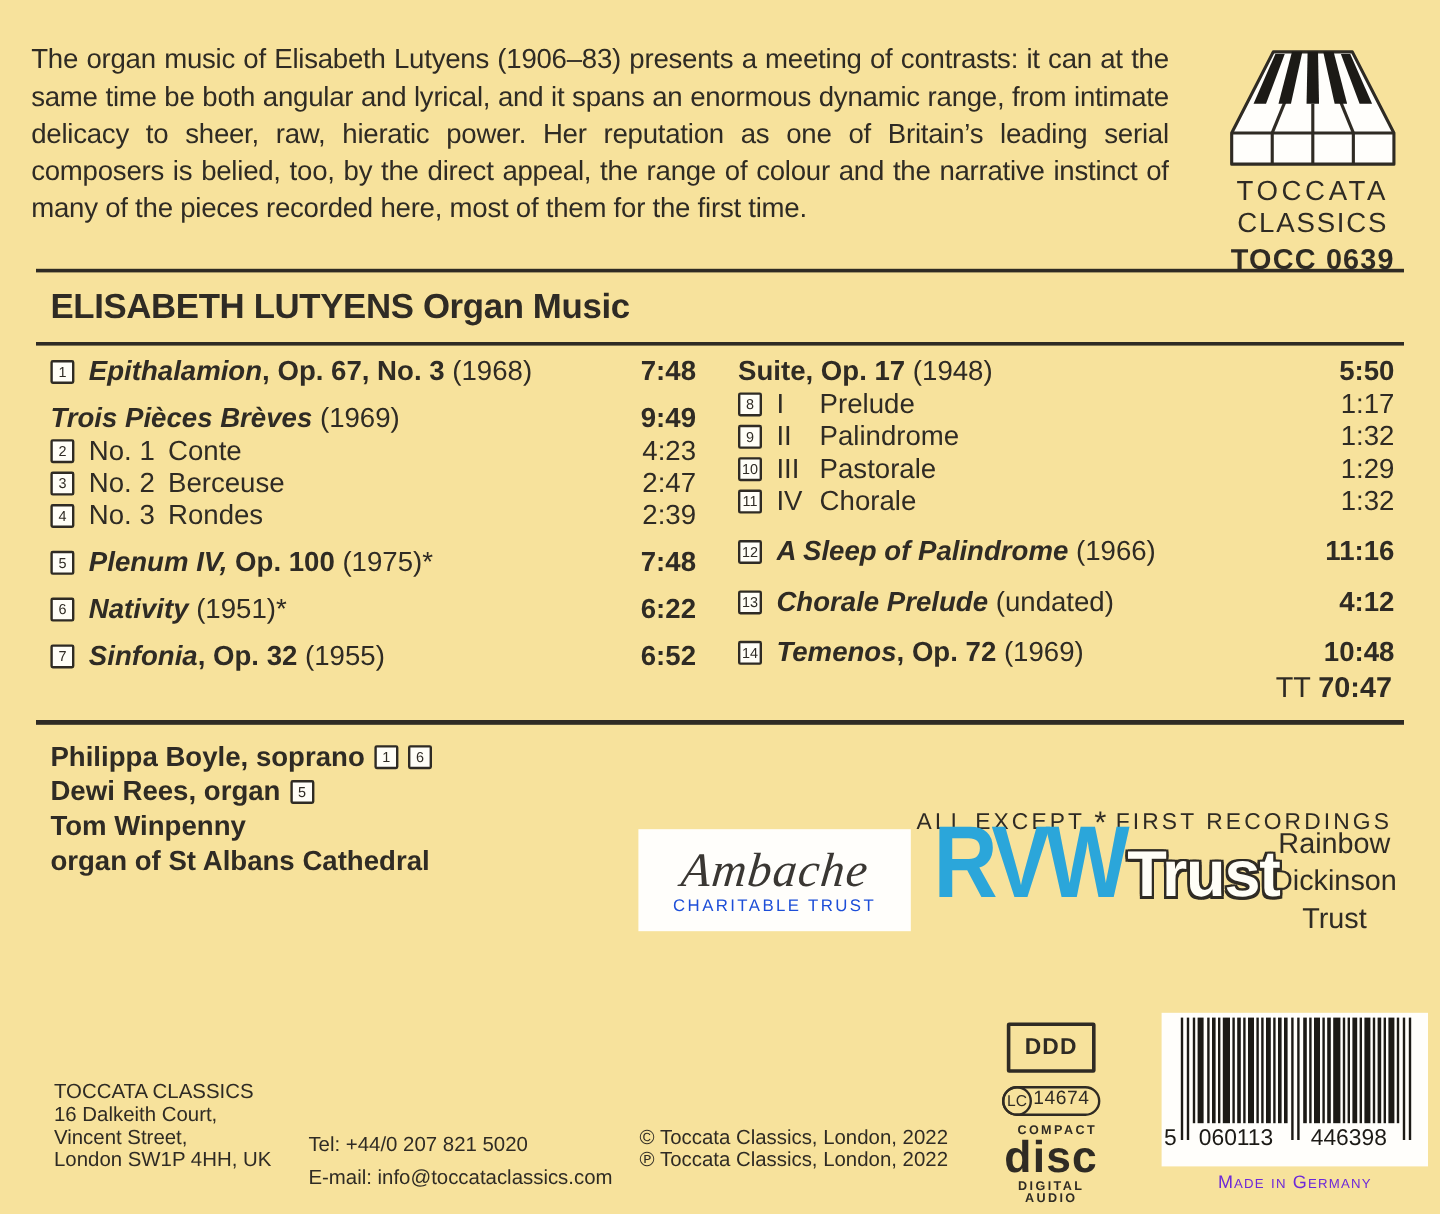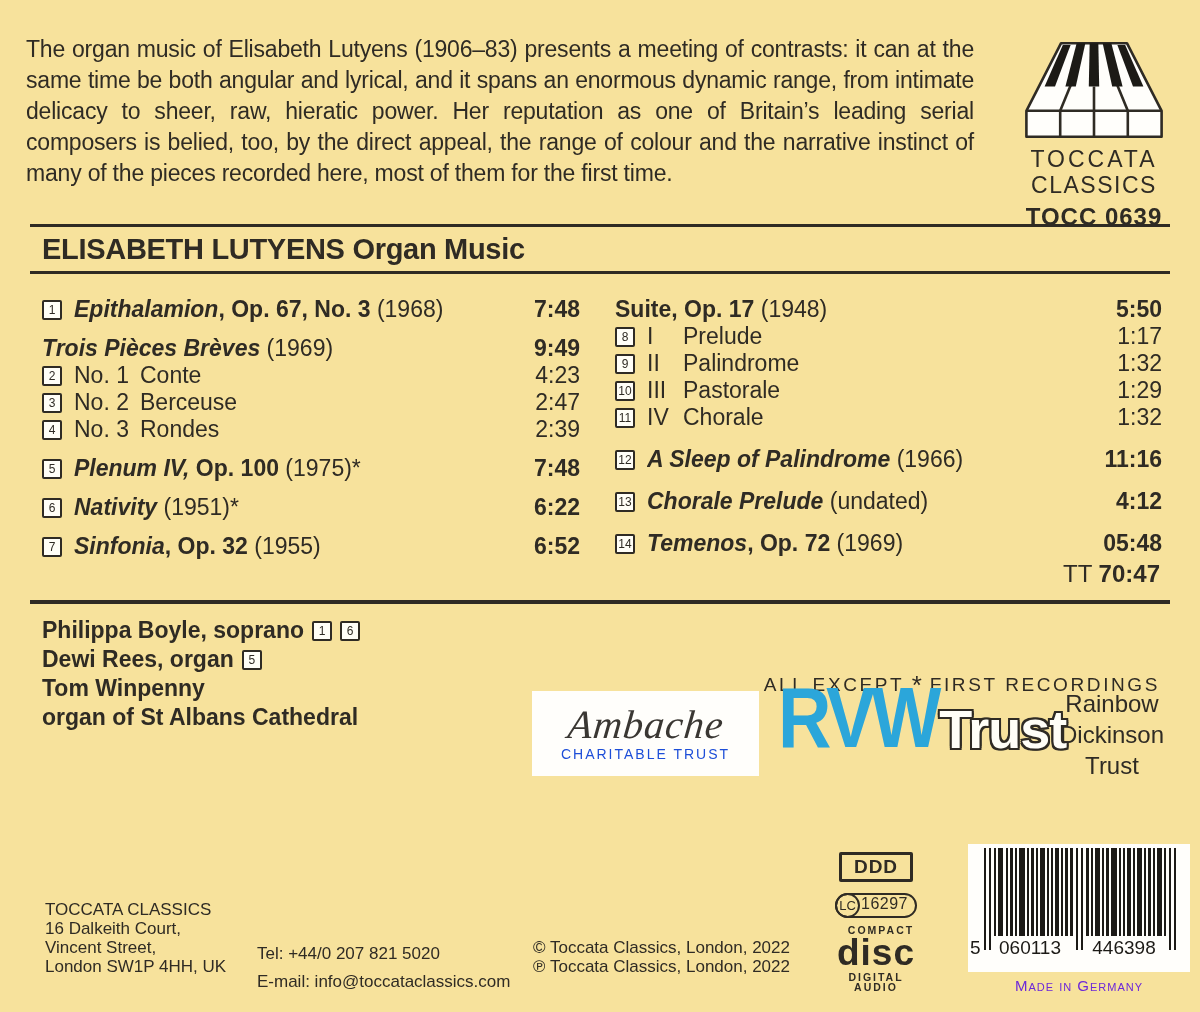--- a/index.html
+++ b/index.html
@@ -15,21 +15,21 @@
     font-size:23px; line-height:31px; text-align:justify; letter-spacing:-0.2px;
   }
   
   .brand { position:absolute; left:1002px; top:38px; width:184px; text-align:center; }
   .brand svg { display:block; margin:0 auto; }
   .brand-name { font-size:23px; letter-spacing:3px; line-height:26px; margin-top:4px; }
   .brand-name2 { font-size:23px; letter-spacing:1.5px; line-height:26px; }
   .brand-cat { font-size:24px; font-weight:bold; letter-spacing:1px; margin-top:5px; }
   
   .title-bar {
-    position:absolute; left:30px; right:30px; top:224px; height:50px;
+    position:absolute; left:30px; right:30px; top:224px; height:64px;
     border-top:3px solid #2f2b24; border-bottom:3px solid #2f2b24;
     display:flex; align-items:center; padding-left:12px;
   }
   .title-bar h1 { font-size:29px; font-weight:bold; letter-spacing:-0.3px; }
   
   .track-col { position:absolute; top:296px; }
   #col-left  { left:42px;  width:538px; }
   #col-right { left:615px; width:547px; }
   .track-row { display:flex; align-items:baseline; font-size:23px; line-height:27px; }
   .track-row.gap { margin-top:12px; }
@@ -83,21 +83,21 @@
     text-shadow:-2px -2px 0 #2f2b24, 2px -2px 0 #2f2b24, -2px 2px 0 #2f2b24, 2px 2px 0 #2f2b24,
                 -2px 0 0 #2f2b24, 2px 0 0 #2f2b24, 0 -2px 0 #2f2b24, 0 2px 0 #2f2b24;
   }
   .rainbow { position:absolute; left:1036px; top:688px; width:152px; text-align:center; font-size:24px; line-height:31px; }
   
   .address { position:absolute; left:45px; top:900px; font-size:17px; line-height:19px; }
   .contact { position:absolute; left:257px; top:940px; font-size:17px; line-height:28px; }
   .copyright { position:absolute; left:533px; top:938px; font-size:17px; line-height:19px; }
   .tech { position:absolute; left:826px; top:852px; width:100px; display:flex; flex-direction:column; align-items:center; }
   .ddd-box {
-    border:3px solid #2f2b24; border-radius:2px; padding:0 12px; height:30px;
+    border:3px solid #2f2b24; border-radius:2px; padding:0 12px; height:42px;
     display:flex; align-items:center; font-size:19px; font-weight:bold; letter-spacing:1px;
   }
   .lc { margin-top:11px; display:inline-flex; border:2px solid #2f2b24; border-radius:13px; height:25px; padding-right:7px; background:transparent; }
   .lc-circle {
     display:inline-flex; align-items:center; justify-content:center;
     width:25px; height:25px; margin:-2px 1px -2px -2px;
     border:2px solid #2f2b24; border-radius:50%; font-size:13px;
   }
   .lc-num { font-size:16px; letter-spacing:0.5px; }
   .cd-logo { margin-top:7px; text-align:center; line-height:1; }
@@ -218,21 +218,21 @@
         <span class="track-time bold">11:16</span>
       </div>
       <div class="track-row gap">
         <span class="num-box">13</span>
         <span class="track-title"><span class="seg-bi">Chorale Prelude</span><span class="seg-r"> (undated)</span></span>
         <span class="track-time bold">4:12</span>
       </div>
       <div class="track-row gap">
         <span class="num-box">14</span>
         <span class="track-title"><span class="seg-bi">Temenos</span><span class="seg-b">, Op. 72</span><span class="seg-r"> (1969)</span></span>
-        <span class="track-time bold">05:48</span>
+        <span class="track-time bold">10:48</span>
       </div>
     </div>
 
   <div class="total-time">
     <span class="tt-label">TT </span><span class="tt-num">70:47</span>
   </div>
 
   <div class="rule"></div>
 
   <div class="performers">
@@ -287,21 +287,21 @@
 
   <div class="copyright">
     <div>© Toccata Classics, London, 2022</div>
     <div>℗ Toccata Classics, London, 2022</div>
   </div>
 
   <div class="tech">
     <div class="ddd-box">DDD</div>
     <div class="lc">
       <span class="lc-circle">LC</span>
-      <span class="lc-num">16297</span>
+      <span class="lc-num">14674</span>
     </div>
     <div class="cd-logo">
       <div class="cd-top">COMPACT</div>
       <div class="cd-main">disc</div>
       <div class="cd-bottom">DIGITAL AUDIO</div>
     </div>
   </div>
 
   <div class="barcode-box">
     <svg width="222" height="128" viewBox="0 0 222 128">

